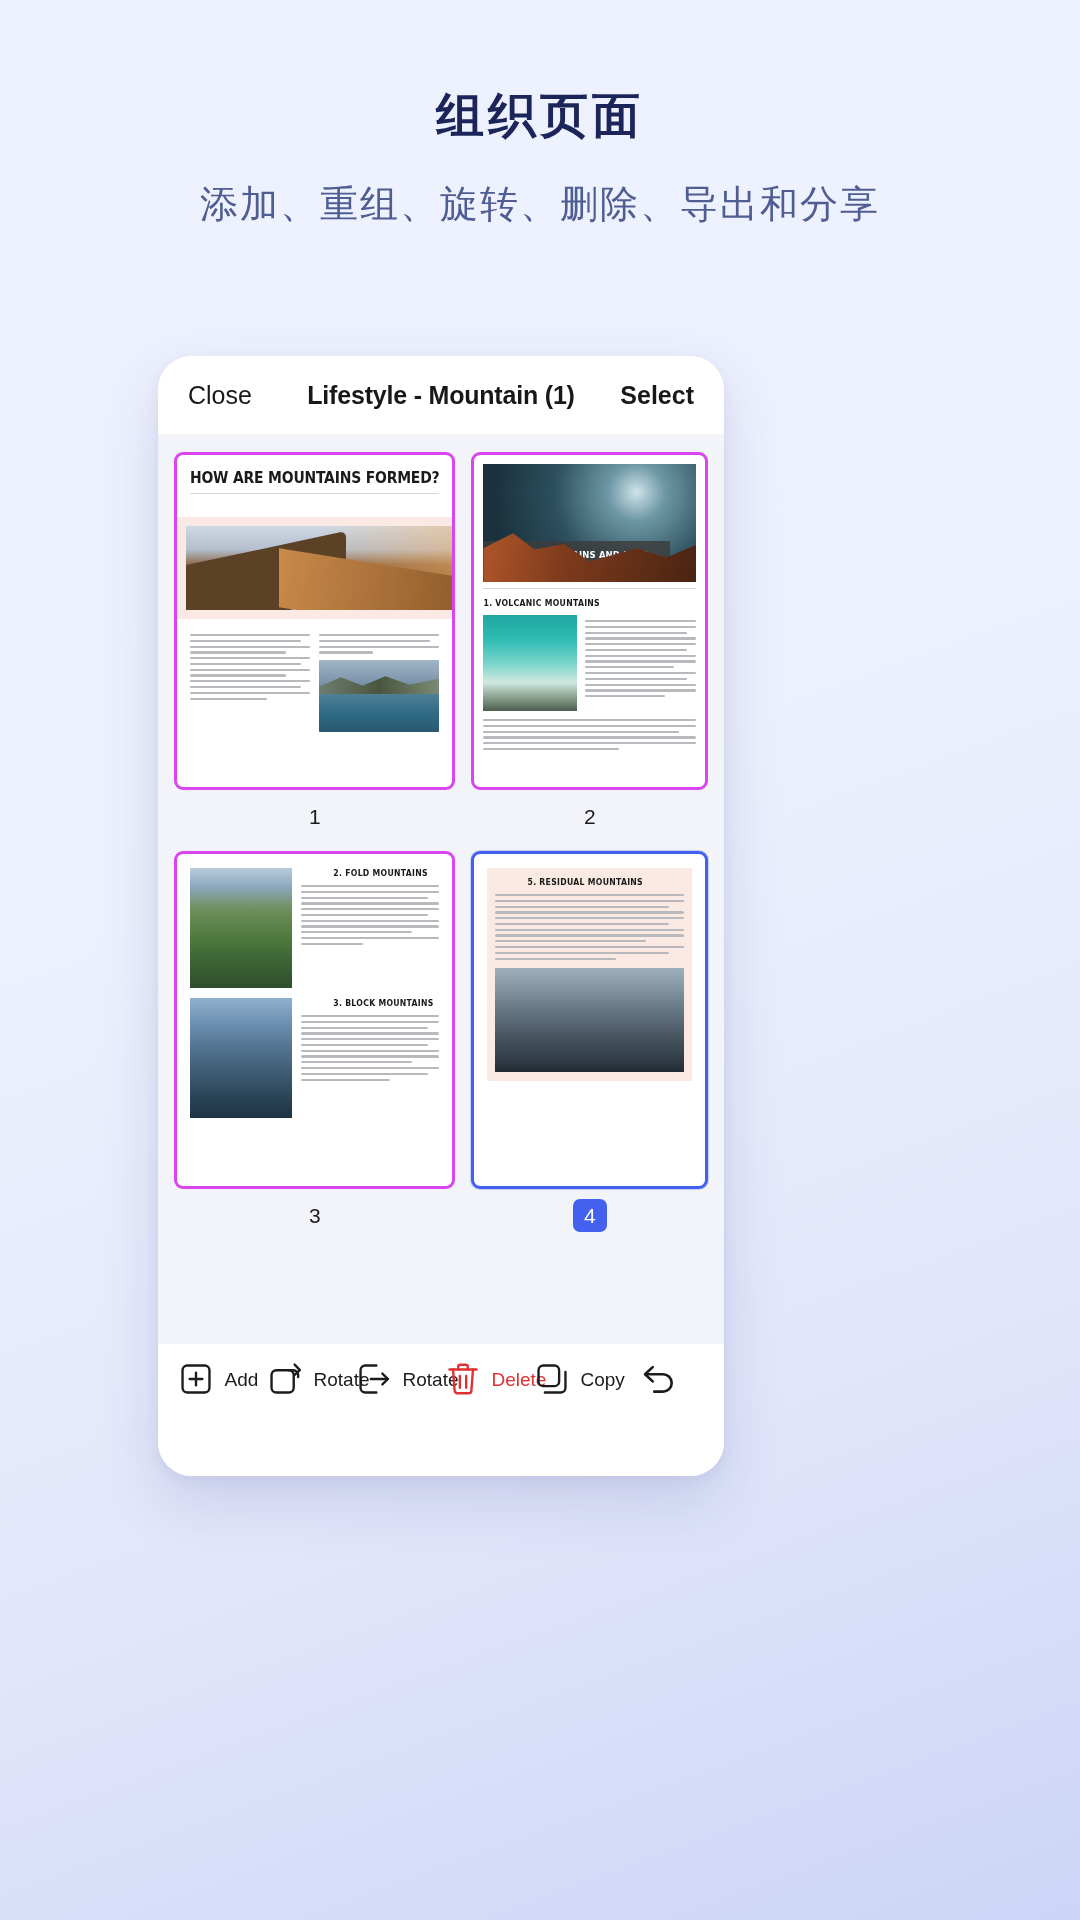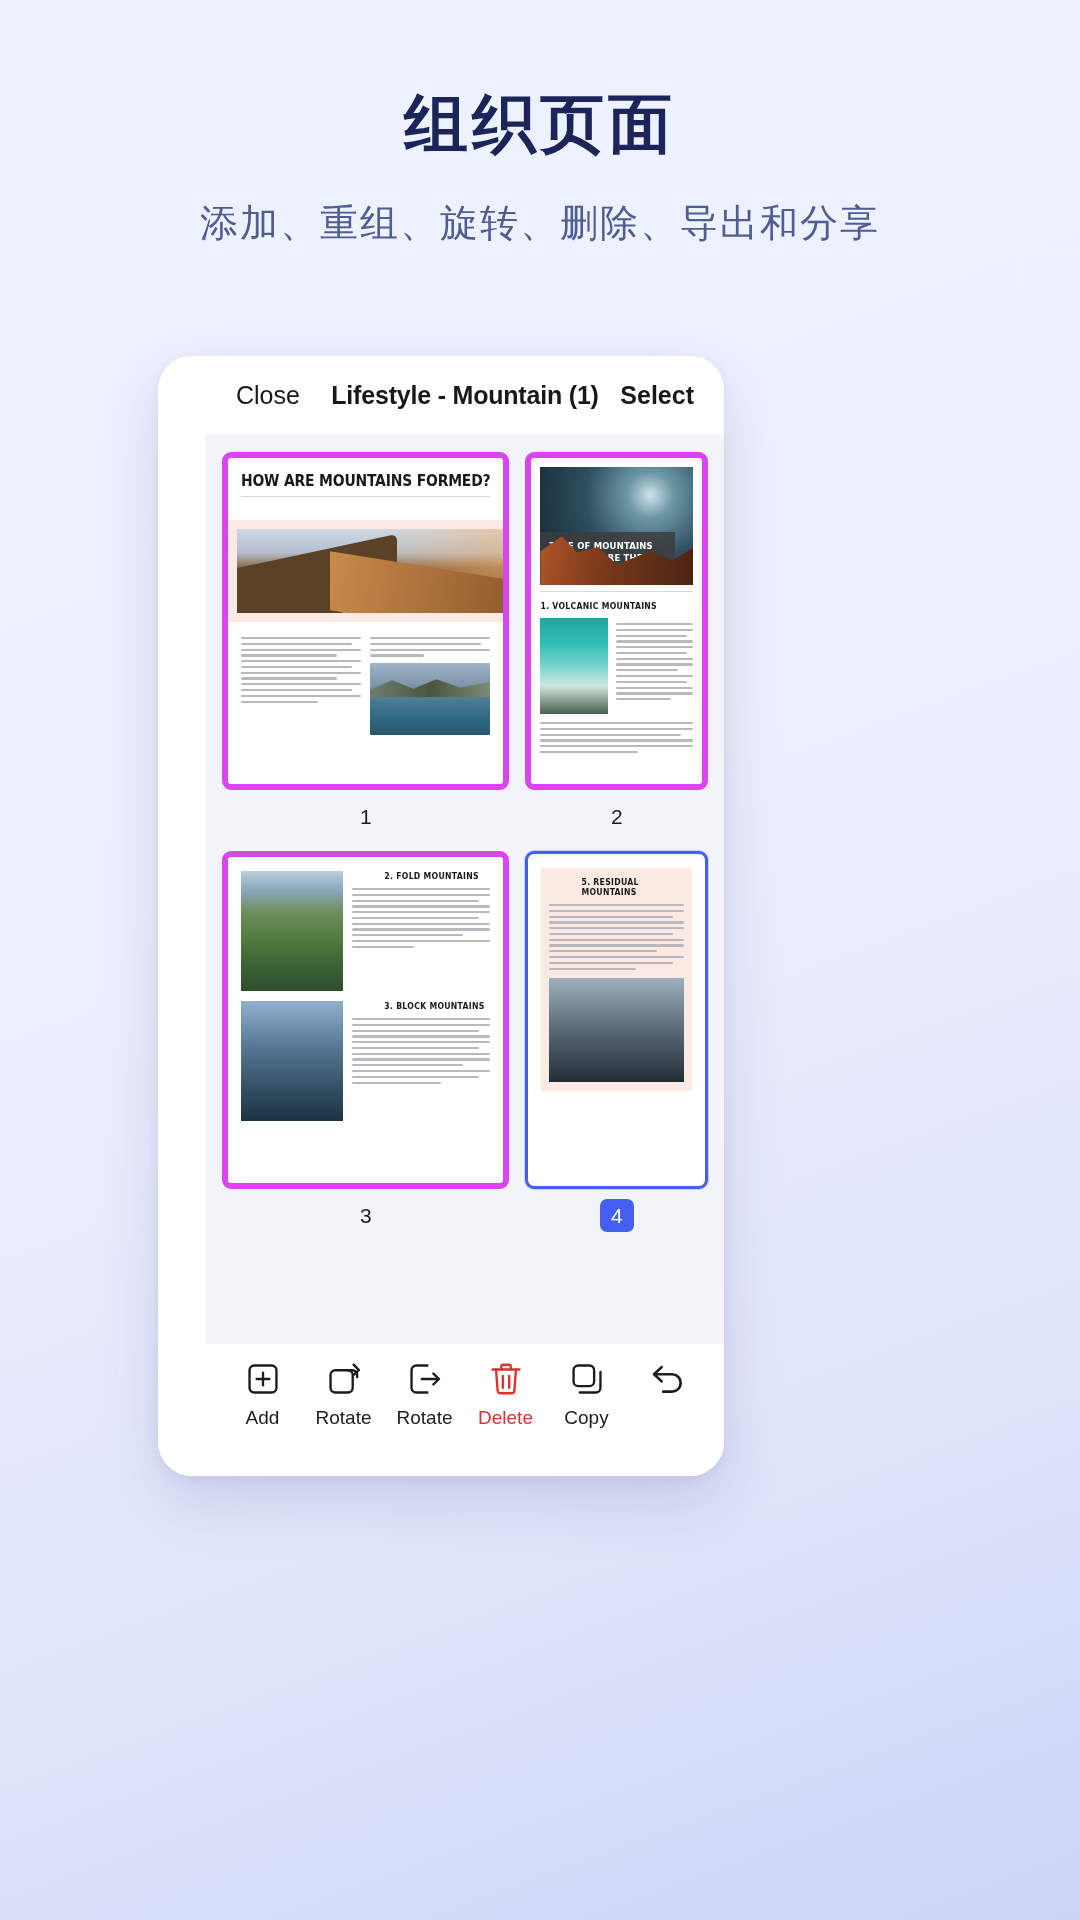--- a/index.html
+++ b/index.html
@@ -9,21 +9,21 @@
     overflow: hidden;
   }
   body {
     background: linear-gradient(160deg, #eef1fe 0%, #edf0fd 42%, #e2e6fb 72%, #ccd5f6 100%);
     position: relative;
   }
 
   
   .promo { width: 100%; text-align: center; padding-top: 88px; }
   .promo-title {
-    font-size: 64px;
+    font-size: 48px;
     font-weight: 700;
     color: #1b2559;
     letter-spacing: 4px;
     line-height: 1.15;
   }
   .promo-sub {
     margin-top: 36px;
     font-size: 38px;
     font-weight: 400;
     color: #4f5d92;
@@ -36,21 +36,20 @@
     left: 158px;
     top: 356px;
     width: 566px;
     height: 1120px;
     background: #ffffff;
     border-radius: 34px;
     box-shadow: 0 26px 60px rgba(60, 74, 140, 0.16), 0 4px 14px rgba(60,74,140,0.07);
     overflow: hidden;
     display: flex;
     flex-direction: column;
-    padding-left: 48px;
   }
 
   
   .appbar {
     height: 78px;
     flex: 0 0 78px;
     background: #ffffff;
     display: flex;
     align-items: center;
     padding: 0 30px;
@@ -93,21 +92,21 @@
     grid-template-columns: 1fr 1fr;
     column-gap: 16px;
     row-gap: 4px;
   }
   .cell { display: flex; flex-direction: column; align-items: center; }
   .thumb {
     width: 100%;
     height: 338px;
     background: #ffffff;
     border-radius: 9px;
-    border: 6px solid #d946ef;
+    border: 3px solid #d946ef;
     overflow: hidden;
     position: relative;
     cursor: pointer;
   }
   .thumb.selected {
     border: 3px solid #4361ee;
     box-shadow: 0 0 0 1px rgba(67,97,238,.25);
   }
   .pagenum {
     margin: 10px 0 14px 0;
@@ -222,21 +221,21 @@
   
   .toolbar {
     flex: 0 0 132px;
     background: #ffffff;
     display: flex;
     align-items: flex-start;
     justify-content: space-around;
     padding: 16px 16px 0 16px;
   }
   .tool {
-    display: flex; flex-direction: column; align-items: center;
+    display: flex; align-items: center;
     gap: 10px; cursor: pointer; width: 84px;
   }
   .tool svg { display: block; }
   .tool-label {
     font-size: 19px; color: #1c1c1e; line-height: 1;
   }
   .tool.danger .tool-label { color: #e03131; }
   .tool.undo { justify-content: center; }
 </style>
 </head>

